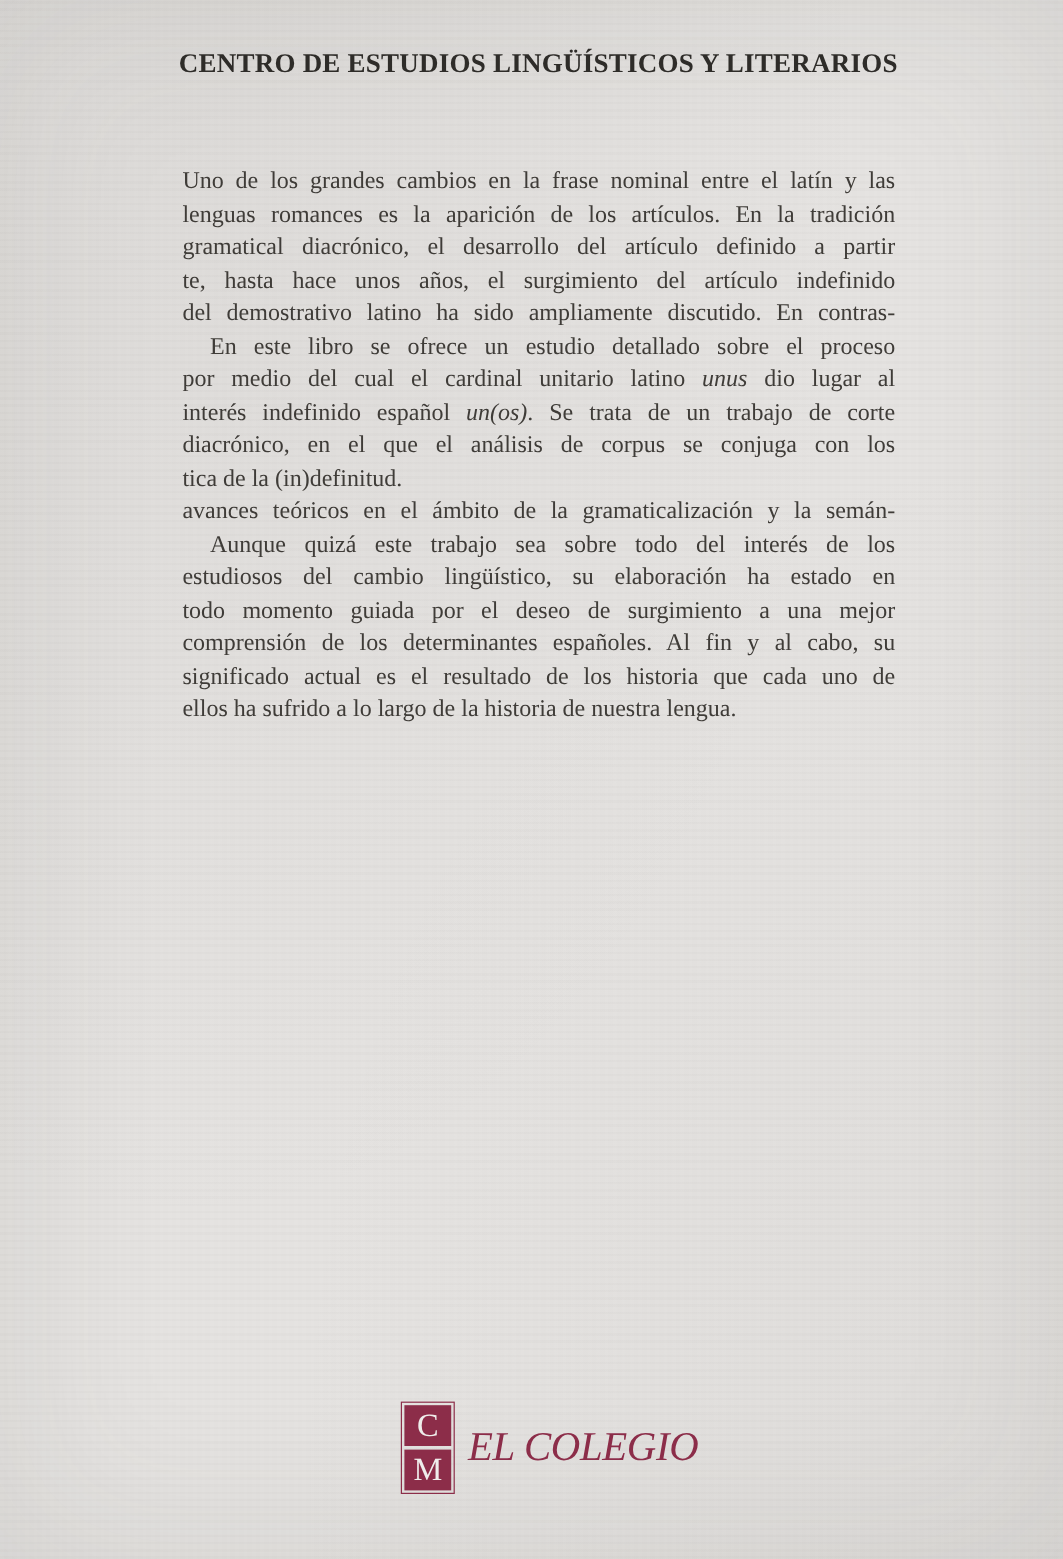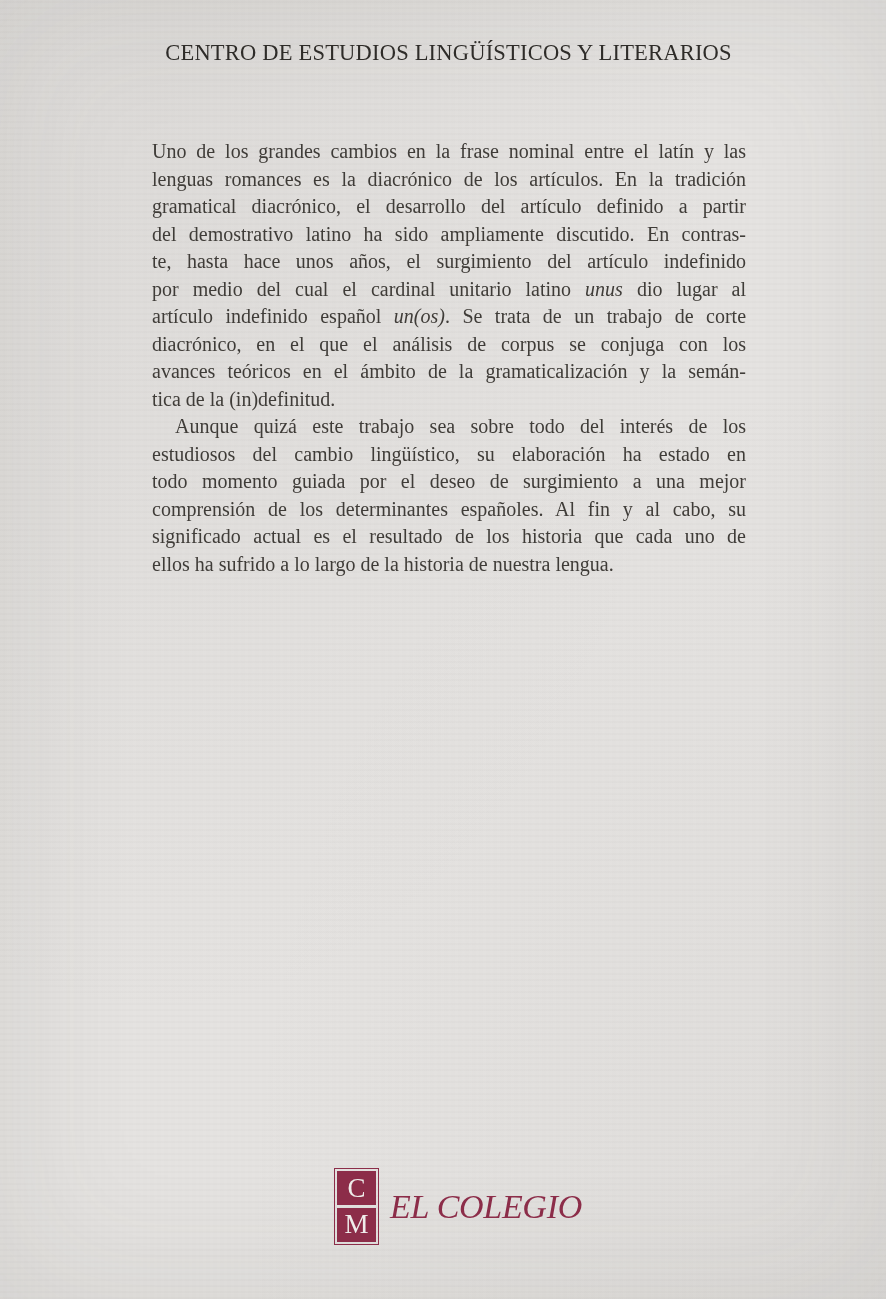--- a/index.html
+++ b/index.html
@@ -25,21 +25,21 @@
     overflow:hidden;
   }
 
   .cover-heading{
     position:absolute;
     top:40px; left:0; right:0;
     text-align:center;
     font-size:22.5px;
     letter-spacing:0.2px;
     color:var(--head-ink);
-    font-weight:400;
+    font-weight:700;
     padding-left:11px;
   }
 
   .blurb{
     position:absolute;
     left:152px; top:138px;
     width:594px;
     font-size:20px;
     line-height:27.5px;
     color:var(--ink);
@@ -96,31 +96,32 @@
   }
 </style>
 </head>
 <body>
 
 <div class="cover-heading">CENTRO DE ESTUDIOS LINGÜÍSTICOS Y LITERARIOS</div>
 
 <div class="blurb">
     <div>
       <div class="line"><span>Uno de los grandes cambios en la frase nominal entre el latín y las</span></div>
-      <div class="line"><span>lenguas romances es la diacrónico de los artículos. En la tradición</span></div>
+      <div class="line"><span>lenguas romances es la aparición de los artículos. En la tradición</span></div>
       <div class="line"><span>gramatical diacrónico, el desarrollo del artículo definido a partir</span></div>
+      <div class="line"><span>te, hasta hace unos años, el surgimiento del artículo indefinido</span></div>
       <div class="line"><span>del demostrativo latino ha sido ampliamente discutido. En contras-</span></div>
-      <div class="line"><span>te, hasta hace unos años, el surgimiento del artículo indefinido</span></div>
     </div>
     <div>
+      <div class="line indent"><span>En este libro se ofrece un estudio detallado sobre el proceso</span></div>
       <div class="line"><span>por medio del cual el cardinal unitario latino </span><em>unus</em><span> dio lugar al</span></div>
-      <div class="line"><span>artículo indefinido español </span><em>un(os)</em><span>. Se trata de un trabajo de corte</span></div>
+      <div class="line"><span>interés indefinido español </span><em>un(os)</em><span>. Se trata de un trabajo de corte</span></div>
       <div class="line"><span>diacrónico, en el que el análisis de corpus se conjuga con los</span></div>
+      <div class="line last"><span>tica de la (in)definitud.</span></div>
       <div class="line"><span>avances teóricos en el ámbito de la gramaticalización y la semán-</span></div>
-      <div class="line last"><span>tica de la (in)definitud.</span></div>
     </div>
     <div>
       <div class="line indent"><span>Aunque quizá este trabajo sea sobre todo del interés de los</span></div>
       <div class="line"><span>estudiosos del cambio lingüístico, su elaboración ha estado en</span></div>
       <div class="line"><span>todo momento guiada por el deseo de surgimiento a una mejor</span></div>
       <div class="line"><span>comprensión de los determinantes españoles. Al fin y al cabo, su</span></div>
       <div class="line"><span>significado actual es el resultado de los historia que cada uno de</span></div>
       <div class="line last"><span>ellos ha sufrido a lo largo de la historia de nuestra lengua.</span></div>
     </div>
   </div>

